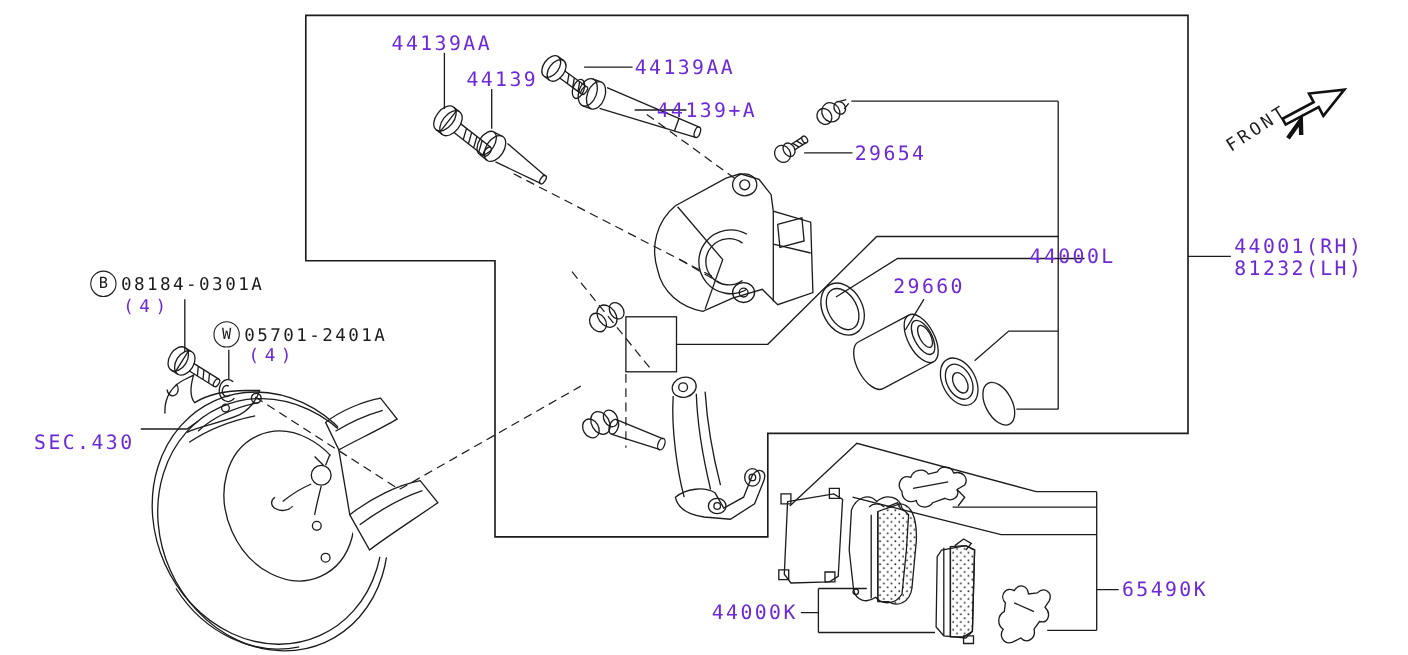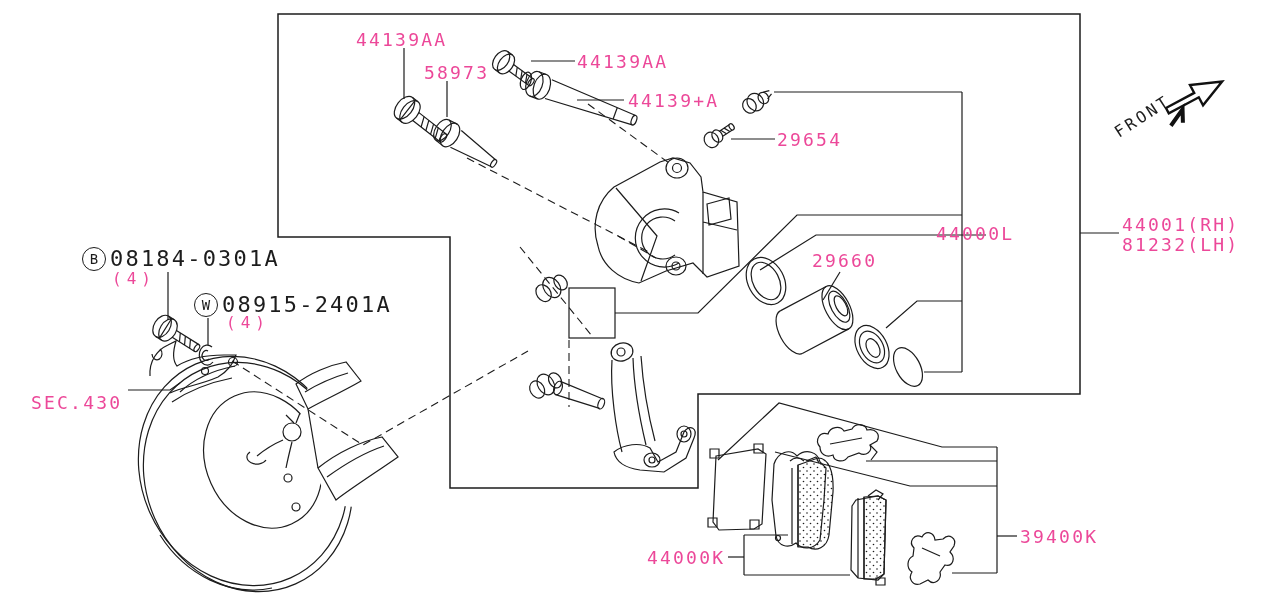--- a/index.html
+++ b/index.html
@@ -2,31 +2,31 @@
 <html><head>
 <meta charset="utf-8">
 <style>
   html,body{margin:0;padding:0;background:#fff;}
   .stage{
     position:relative;width:1280px;height:595px;background:#ffffff;
     font-family:"DejaVu Sans Mono", monospace;overflow:hidden;
   }
   .stage svg{position:absolute;left:0;top:0;}
   .lbl{
-    position:absolute;font-size:18px;letter-spacing:2.2px;color:#ec4899;
+    position:absolute;font-size:18px;letter-spacing:2.2px;color:#6d28d9;
     white-space:nowrap;line-height:19px;font-family:"DejaVu Sans Mono",monospace;
   }
   .lbl.qty{font-size:16px;letter-spacing:5px;}
   .refrow{position:absolute;display:flex;align-items:center;gap:4px;color:#1c1c1c;}
   .circ{
     display:inline-flex;align-items:center;justify-content:center;
     width:22px;height:22px;border:1.6px solid #1c1c1c;border-radius:50%;
     font-size:14px;letter-spacing:0;flex:0 0 auto;
   }
-  .circ + .num{font-size:22px;letter-spacing:2.2px;}
+  .circ + .num{font-size:16px;letter-spacing:2.2px;}
   .front{
     position:absolute;left:1116px;top:124px;font-size:16px;letter-spacing:3px;
     color:#1c1c1c;transform:rotate(-33deg);transform-origin:left center;
   }
 </style>
 </head>
 <body>
 
 <div class="stage">
 
@@ -294,38 +294,38 @@
     <path d="M 922,548 L 940,556"></path>
   </g>
 
   <g transform="translate(1200,91) rotate(-28)" stroke="#111" fill="#fff" stroke-width="2.4">
     <path d="M -38,-1 L -6,-1 L -6,-10 L 24,2 L -4,14 L -4,5 L -38,5 Z"></path>
     <path d="M -42,17 L -24,8 L -30,20" fill="none" stroke-width="4"></path>
   </g>
 </svg>
 
   <div class="lbl" style="left:356px;top:30px">44139AA</div>
-  <div class="lbl" style="left:424px;top:63px">58973</div>
+  <div class="lbl" style="left:424px;top:63px">44139</div>
   <div class="lbl" style="left:577px;top:52px">44139AA</div>
-  <div class="lbl" style="left:628px;top:91px">44139+A</div>
+  <div class="lbl" style="left:597px;top:91px">44139+A</div>
   <div class="lbl" style="left:777px;top:130px">29654</div>
   <div class="lbl" style="left:812px;top:251px">29660</div>
   <div class="lbl" style="left:936px;top:224px">44000L</div>
   <div class="lbl" style="left:1122px;top:215px">44001(RH)</div>
   <div class="lbl" style="left:1122px;top:235px">81232(LH)</div>
   <div class="lbl" style="left:647px;top:548px">44000K</div>
-  <div class="lbl" style="left:1020px;top:527px">39400K</div>
+  <div class="lbl" style="left:1020px;top:527px">65490K</div>
   <div class="lbl" style="left:31px;top:393px">SEC.430</div>
 
   <div class="refrow" style="left:82px;top:246px">
     <span class="circ">B</span>
     <span class="num">08184-0301A</span>
   </div>
   <div class="lbl qty" style="left:112px;top:269px">(4)</div>
 
   <div class="refrow" style="left:194px;top:292px">
     <span class="circ">W</span>
-    <span class="num">08915-2401A</span>
+    <span class="num">05701-2401A</span>
   </div>
   <div class="lbl qty" style="left:226px;top:313px">(4)</div>
 
   <div class="front">FRONT</div>
 </div>
 
 </body></html>

